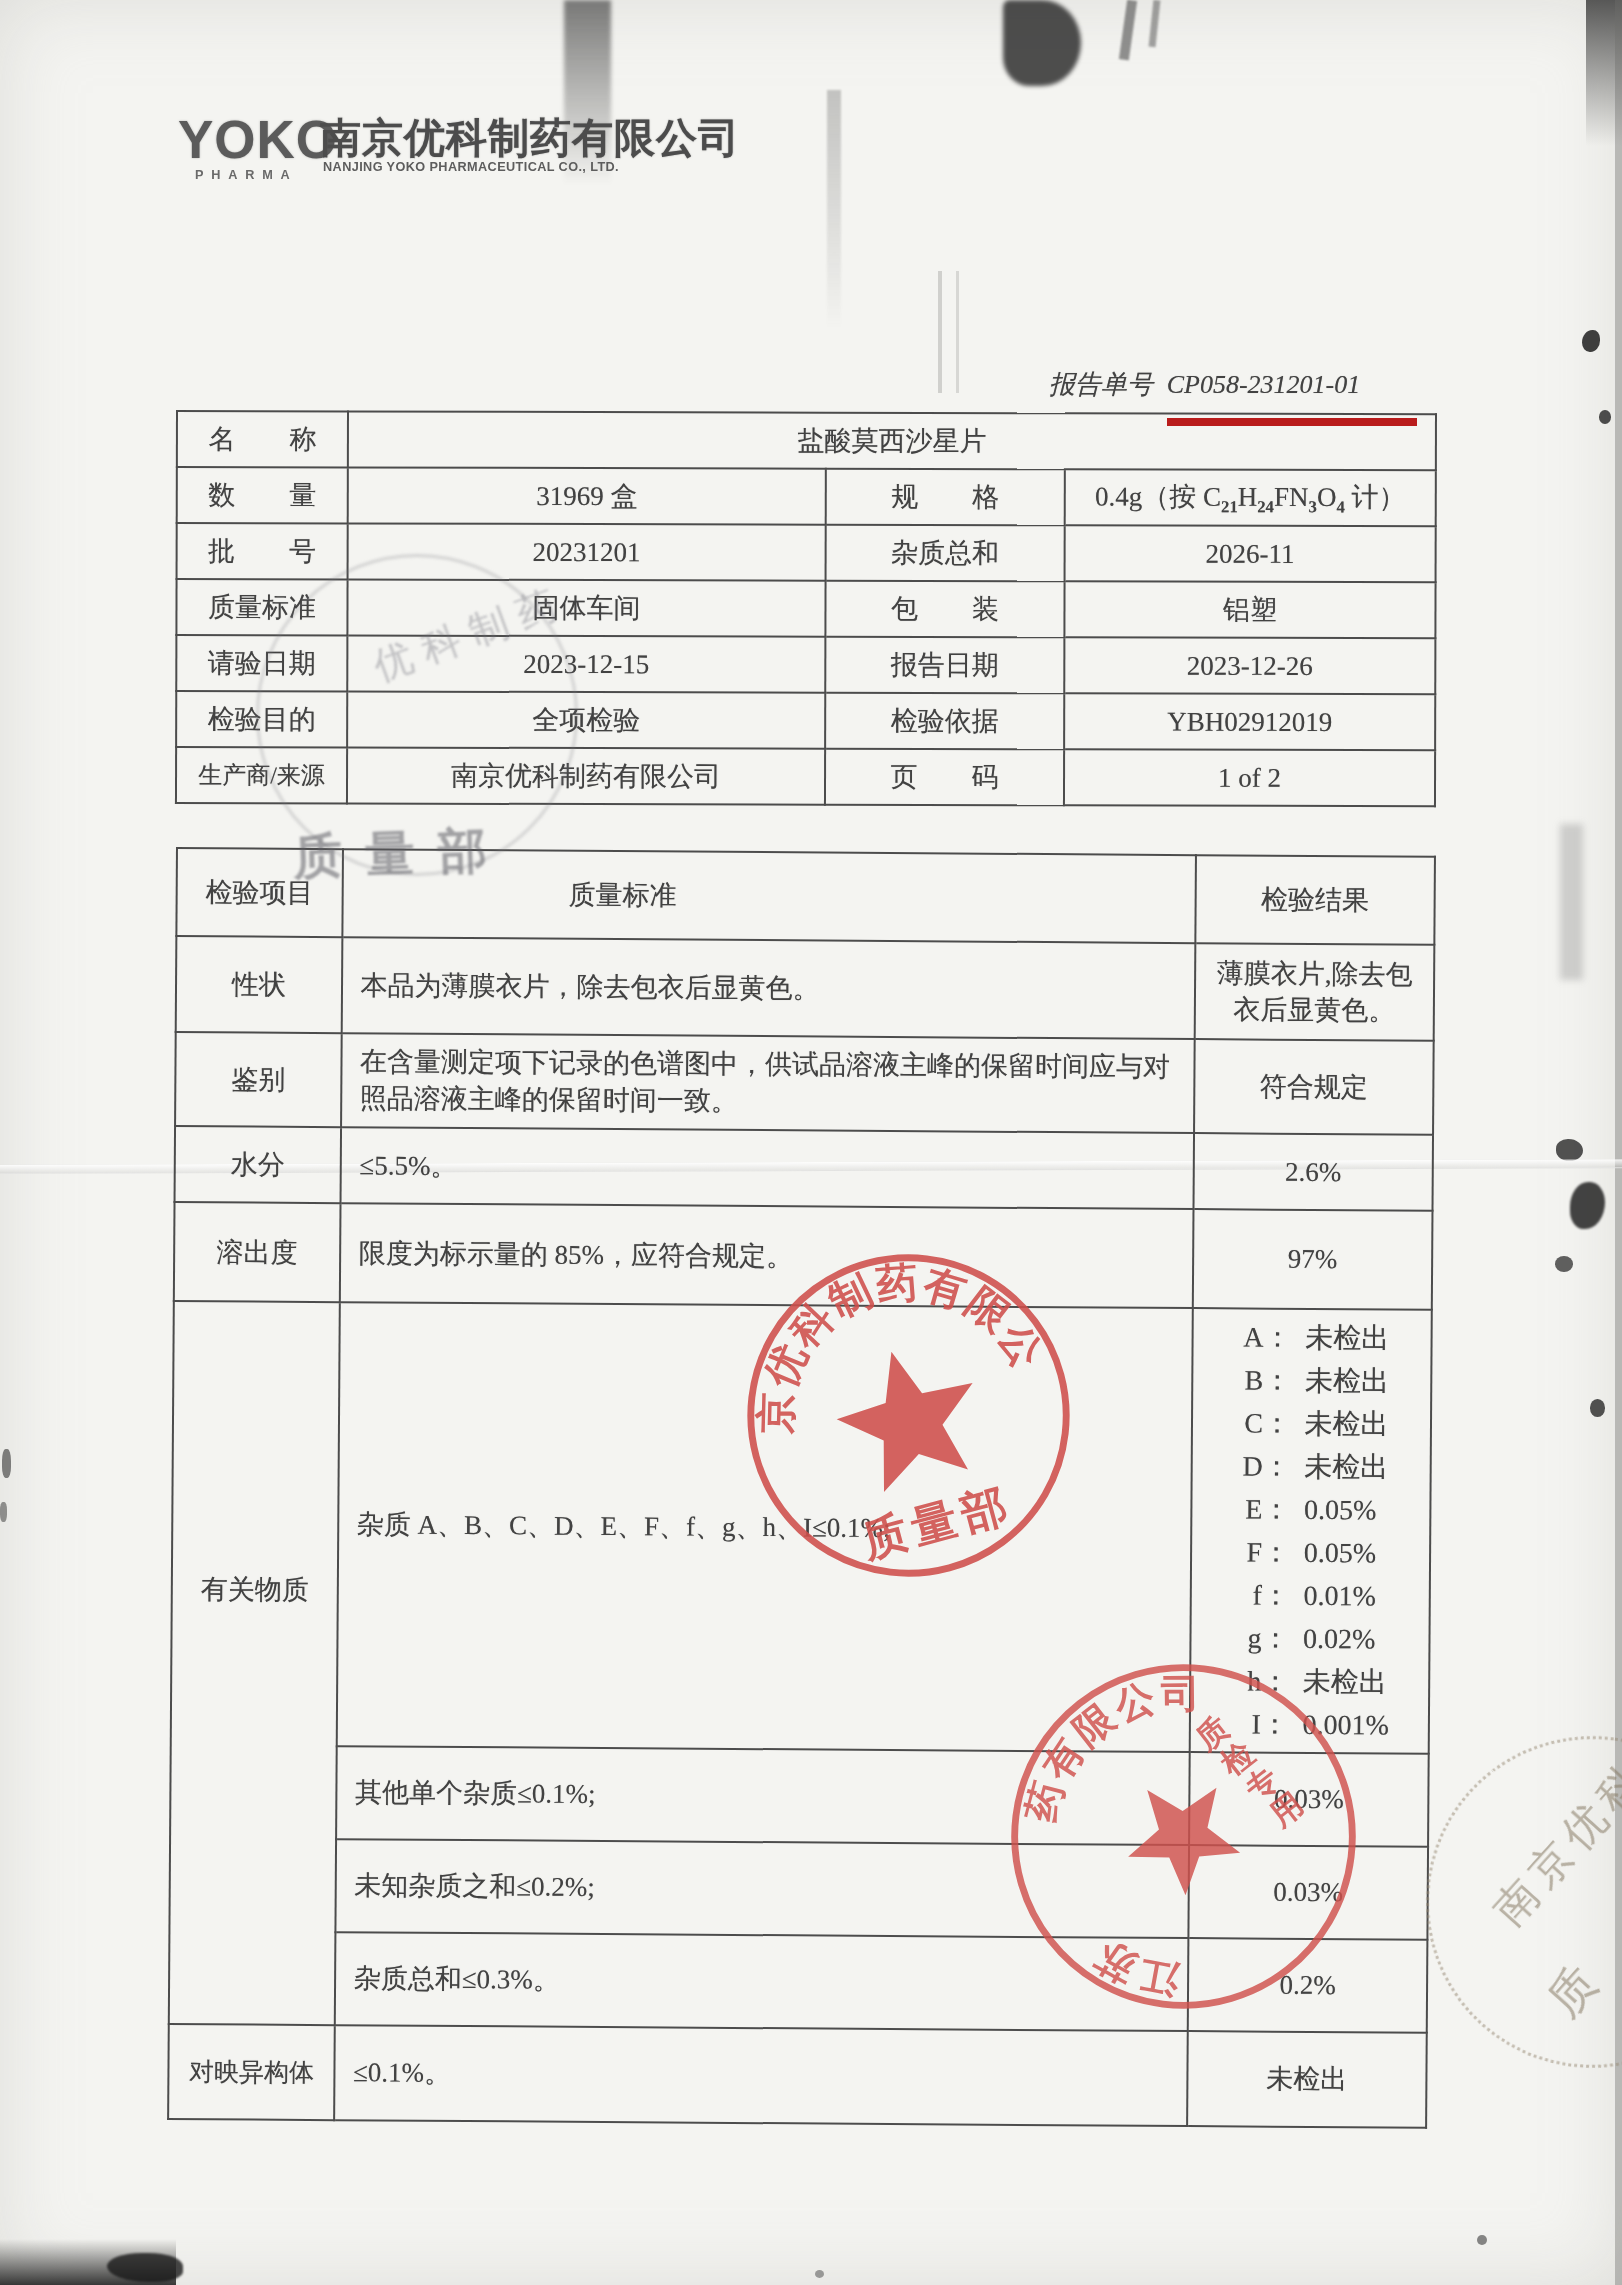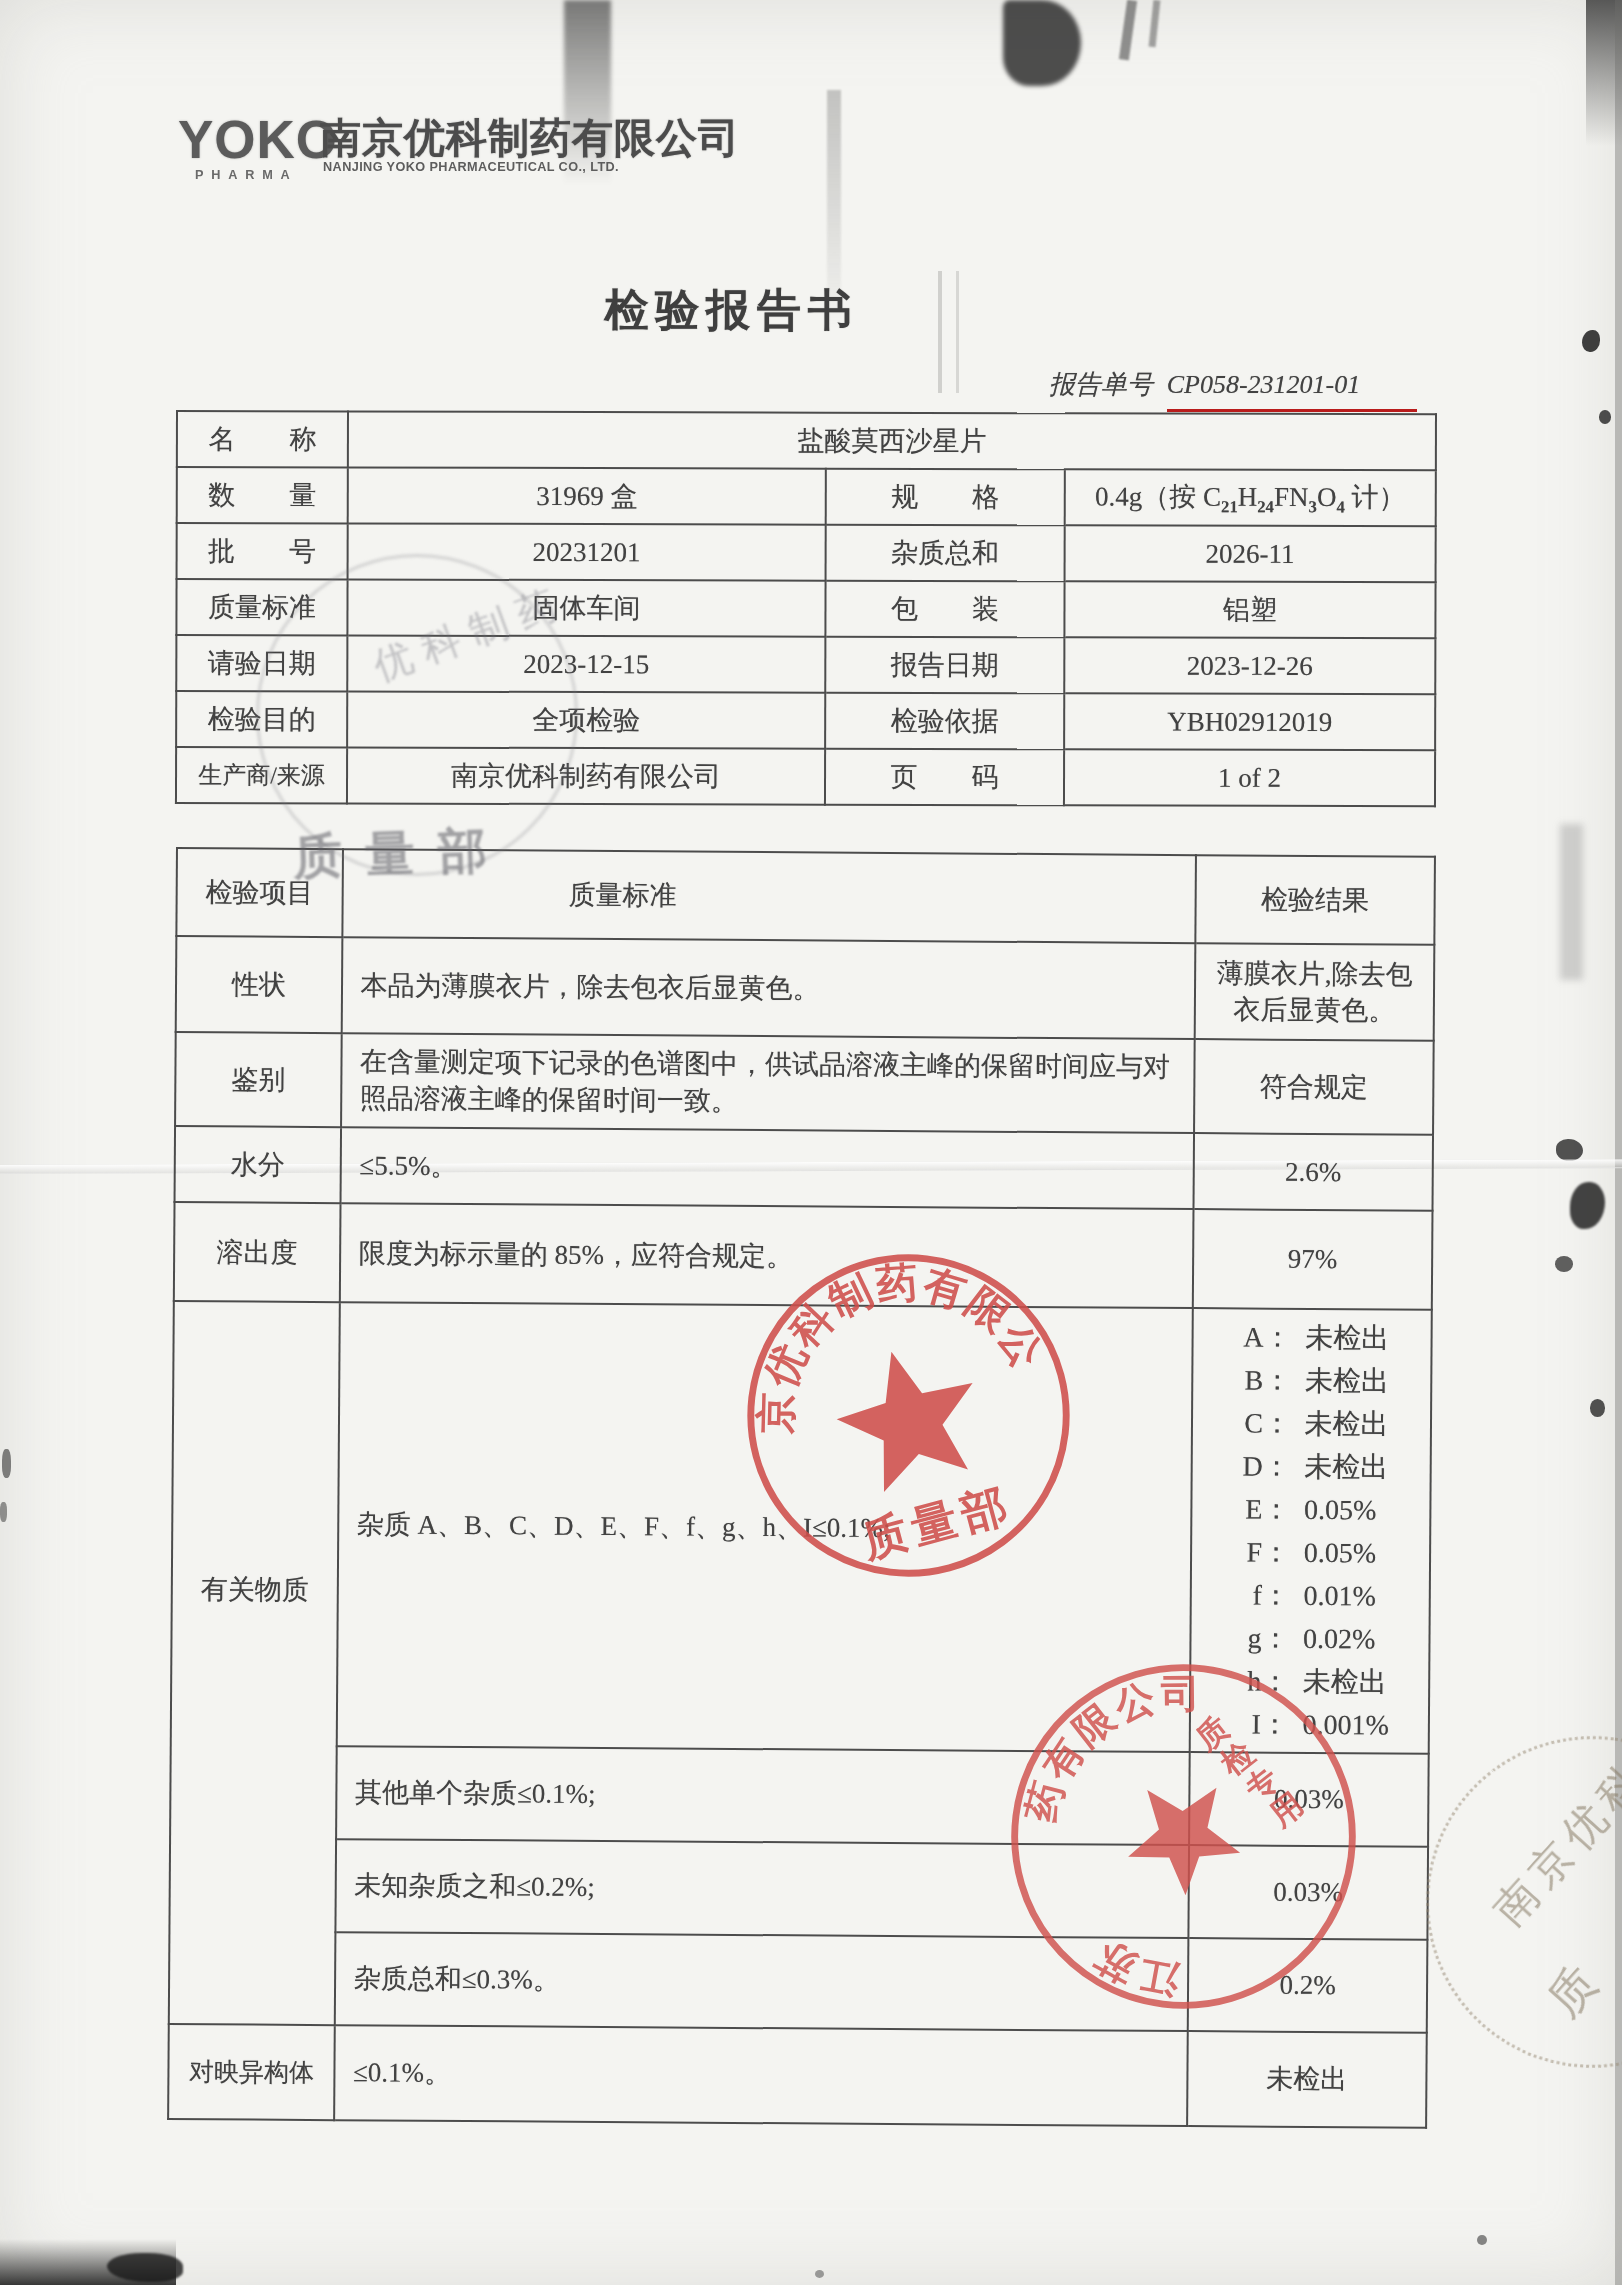--- a/index.html
+++ b/index.html
@@ -17,21 +17,21 @@
   .logo-sub { position:absolute; left:195px; top:168px; font-family:"Liberation Sans","DejaVu Sans",sans-serif;
     font-weight:bold; font-size:12.7px; letter-spacing:7.8px; color:#6a6a6a; }
   .company-cn { position:absolute; left:320px; top:111px; font-weight:bold; font-size:41px;
     letter-spacing:1px; color:#4c4c4c; text-shadow:0 0 1.5px rgba(80,80,80,.6); }
   .company-en { position:absolute; left:323px; top:160px; font-family:"Liberation Sans","DejaVu Sans",sans-serif;
     font-weight:bold; font-size:12.7px; letter-spacing:0.4px; color:#5d5d5d; }
   .doc-title { position:absolute; left:546px; top:281px; width:371px; text-align:center;
     font-size:44px; font-weight:bold; letter-spacing:6.8px; color:#3f3f3f; text-shadow:0 0 1px rgba(70,70,70,.6); }
   .report-line { position:absolute; left:1049px; top:363px; font-size:26px; }
   .report-line .lbl { margin-right:13.7px; }
-  .report-line .val { display:inline-block; min-width:250px; border-bottom:3px solid #b91c1c; padding-bottom:9px;margin-top:7px; }
+  .report-line .val { display:inline-block; min-width:250px; border-bottom:8px solid #b91c1c; padding-bottom:18px;margin-top:7px; }
 
   
   table { border-collapse:collapse; table-layout:fixed; }
   td { border:2px solid #4c4c4c; font-size:27px; color:#424242;
        text-shadow:0 0 0.7px rgba(70,70,70,.5); vertical-align:middle; }
   .info-table { position:absolute; left:176px; top:410px; width:1258px; transform:rotate(.15deg); transform-origin:top left; }
   .info-table td { text-align:center; height:56px; }
   .main-table { position:absolute; left:176px; top:847px; width:1258px; transform:rotate(.4deg); transform-origin:top left; }
   .main-table td.std { text-align:left; padding:7.8px 17.6px; }
   .main-table td.c { text-align:center; }
@@ -79,21 +79,20 @@
   <div class="art" style="left:1477px;top:2235px;width:9.8px;height:9.8px;background:rgba(60,60,60,.6);border-radius:50%;"></div>
   <div class="art" style="left:815px;top:2270px;width:8.8px;height:7.8px;background:rgba(70,70,70,.5);border-radius:50%;"></div>
   <div class="art" style="left:938px;top:271px;width:3.9px;height:122px;background:rgba(100,100,100,.25);"></div>
   <div class="art" style="left:956px;top:271px;width:2.9px;height:122px;background:rgba(100,100,100,.2);"></div>
   <div class="crease"></div>
 
   <div class="logo-yoko">YOKO</div>
   <div class="logo-sub">PHARMA</div>
   <div class="company-cn">南京优科制药有限公司</div>
   <div class="company-en">NANJING YOKO PHARMACEUTICAL CO., LTD.</div>
-  <div class="doc-title">检验报告书</div>
   <div class="report-line">
     <span class="lbl ink">报告单号</span><span class="val ink">CP058-231201-01</span>
   </div>
 
   <table class="info-table">
     <colgroup>
         <col style="width:171px">
         <col style="width:478px">
         <col style="width:239px">
         <col style="width:371px">

